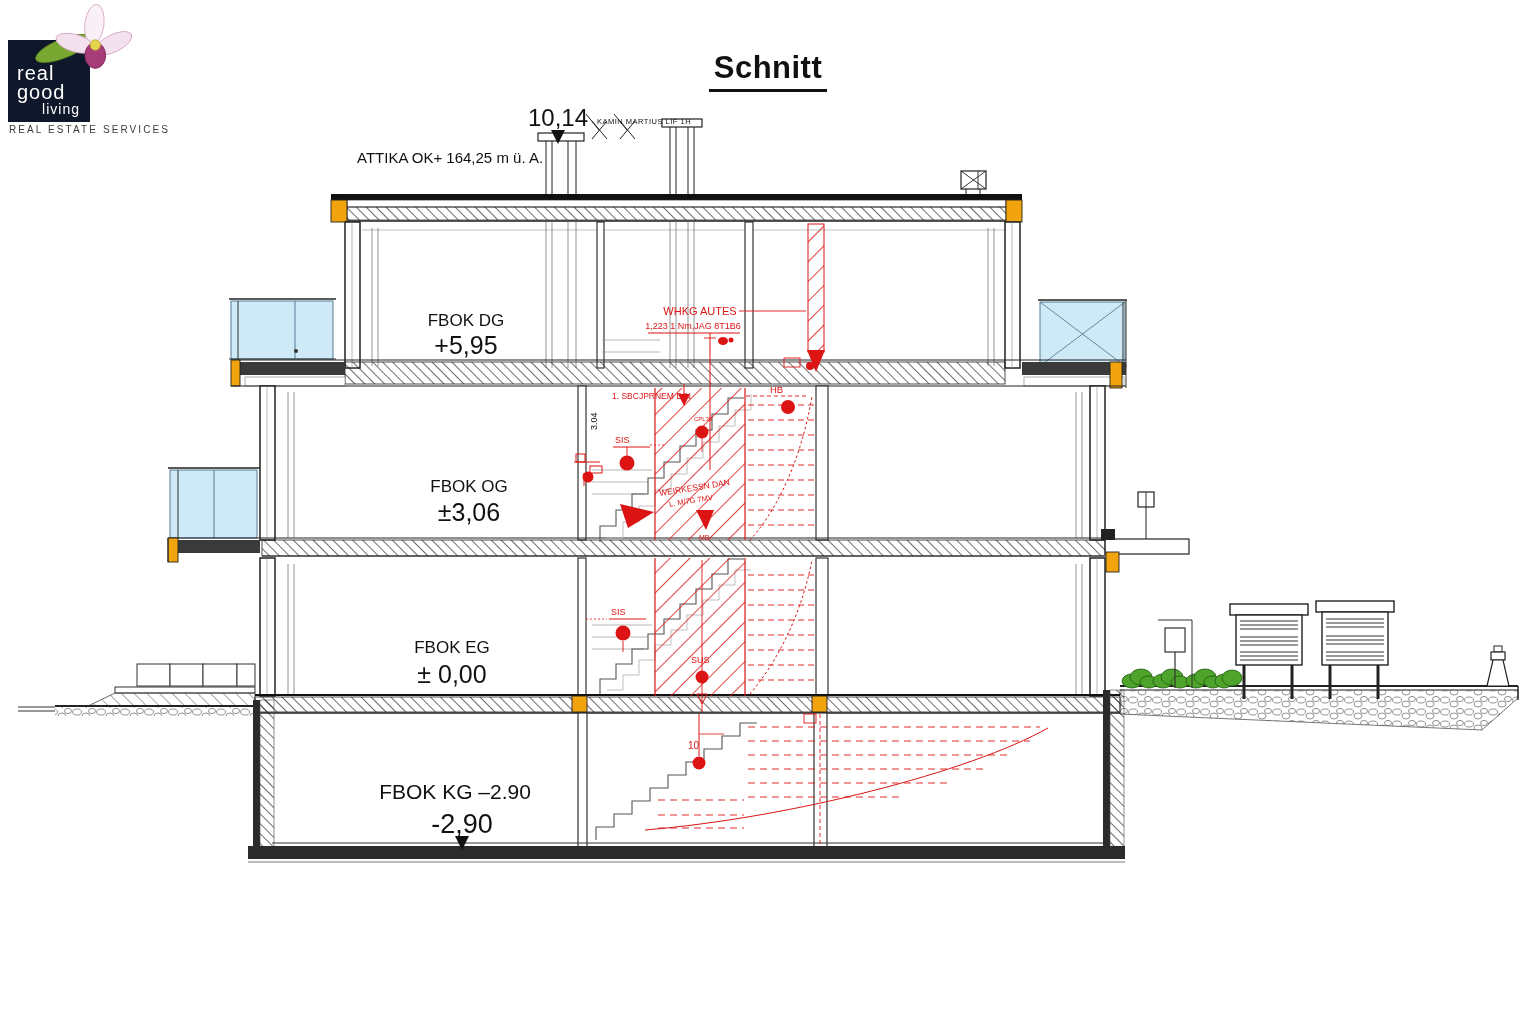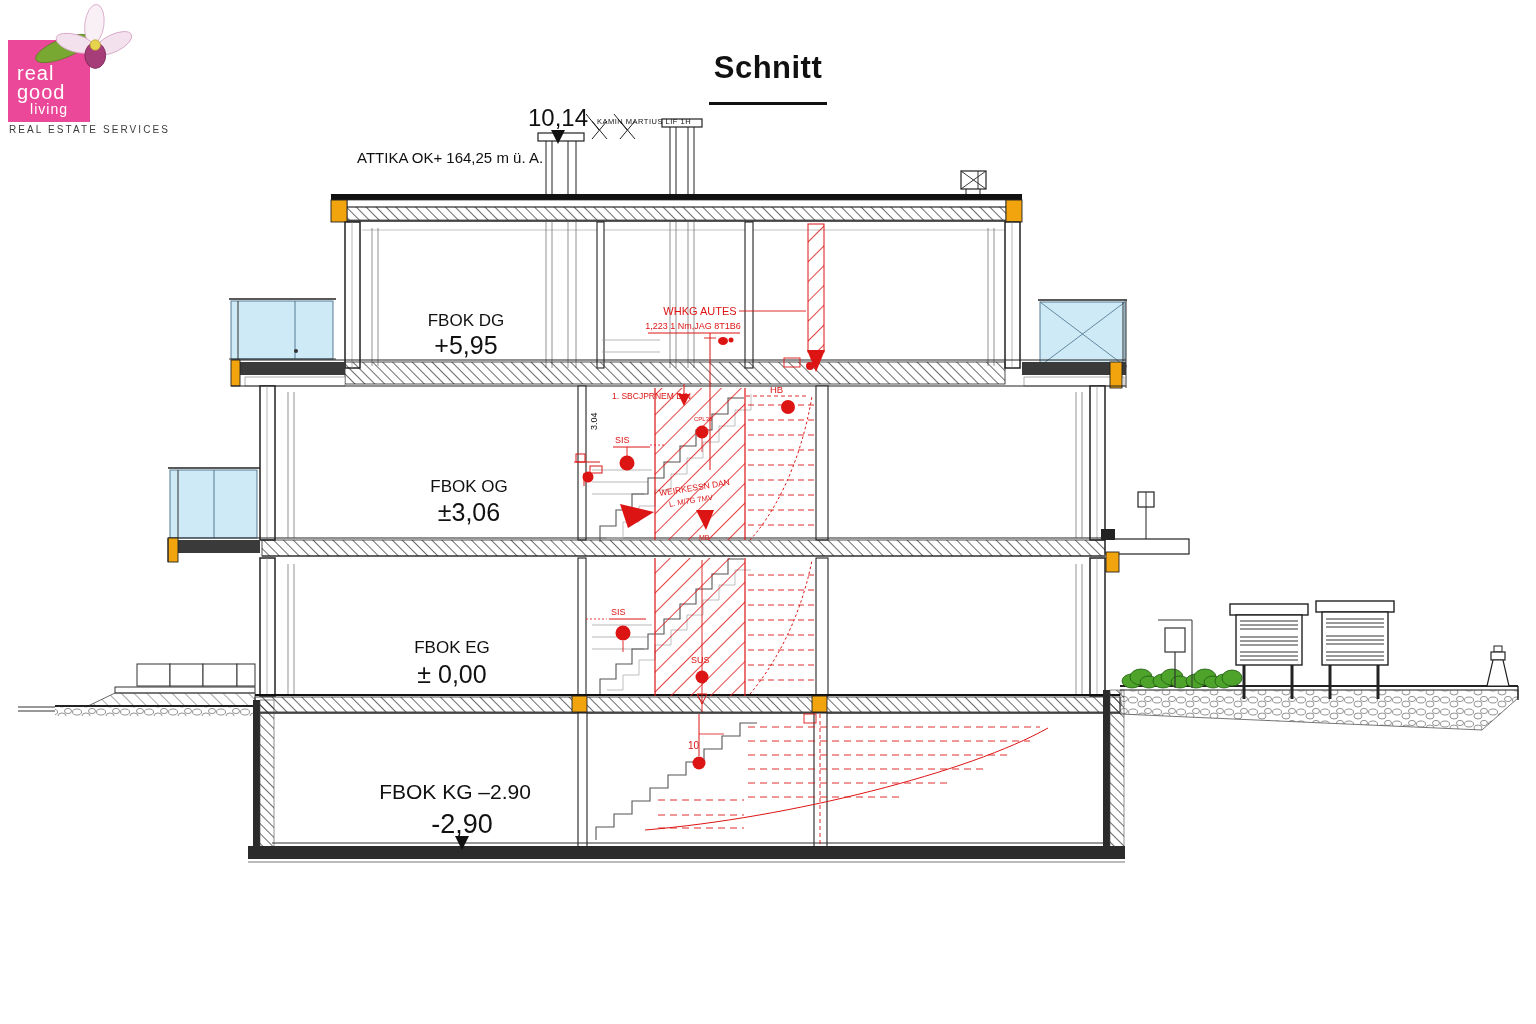--- a/index.html
+++ b/index.html
@@ -1,27 +1,27 @@
 <!DOCTYPE html>
 <html><head>
 <meta charset="utf-8">
 <style>
   html,body{margin:0;padding:0;background:#fff;width:1536px;height:1024px;overflow:hidden;}
   .page{position:relative;width:1536px;height:1024px;background:#fff;font-family:"Liberation Sans",sans-serif;}
   
   .logo{position:absolute;left:6px;top:2px;width:160px;height:132px;}
-  .logo-square{position:absolute;left:2px;top:38px;width:82px;height:82px;background:#ec4899;color:#fff;}
+  .logo-square{position:absolute;left:2px;top:38px;width:82px;height:82px;background:#0f172a;color:#fff;}
   .logo-word{font-size:20px;line-height:19px;letter-spacing:1px;padding-left:9px;font-weight:400;}
   .logo-word.w1{margin-top:24px;}
-  .logo-word.w3{font-size:14px;line-height:15px;text-align:right;padding-right:22px;}
+  .logo-word.w3{font-size:14px;line-height:15px;text-align:right;padding-right:10px;}
   .logo-flower{position:absolute;left:26px;top:0;width:104px;height:86px;}
   .logo-tagline{position:absolute;left:3px;top:122px;font-size:10px;letter-spacing:2.1px;color:#3c3c3c;white-space:nowrap;}
   
   .title-wrap{position:absolute;left:0;top:50px;width:100%;text-align:center;}
-  .title{display:inline-block;font-size:31px;font-weight:bold;color:#111;border-bottom:3.5px solid #111;padding:0 5px 16px 5px;letter-spacing:.5px;}
+  .title{display:inline-block;font-size:31px;font-weight:bold;color:#111;border-bottom:3.5px solid #111;padding:0 5px 3px 5px;letter-spacing:.5px;}
   
   .drawing{position:absolute;left:0;top:0;width:1536px;height:1024px;}
   .drawing text{font-family:"Liberation Sans",sans-serif;fill:#111;}
   .drawing text.red{fill:#dd1414;}
 </style>
 </head>
 <body>
 
 <div class="page">
 

